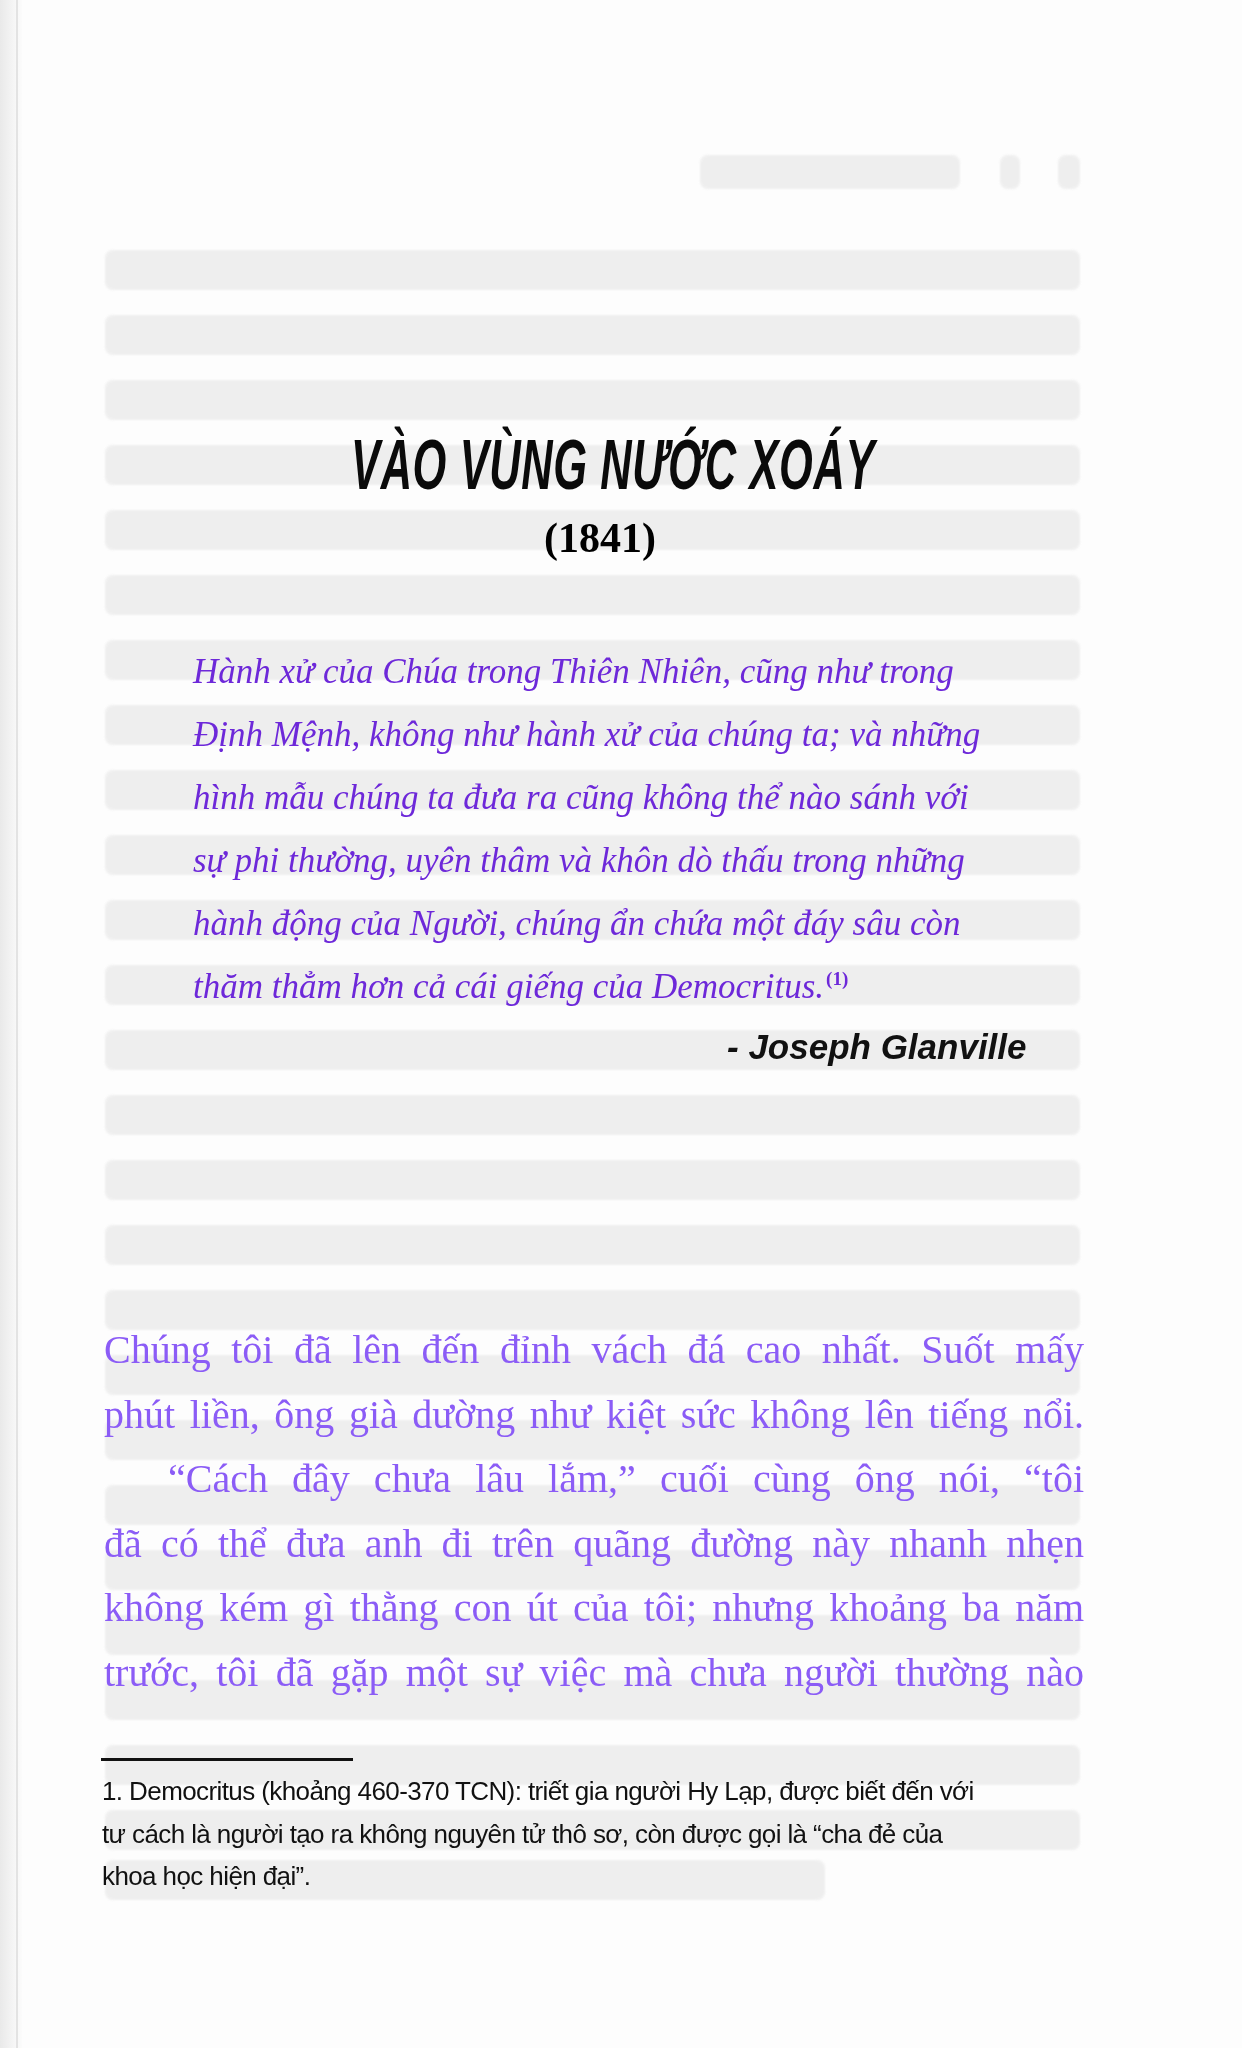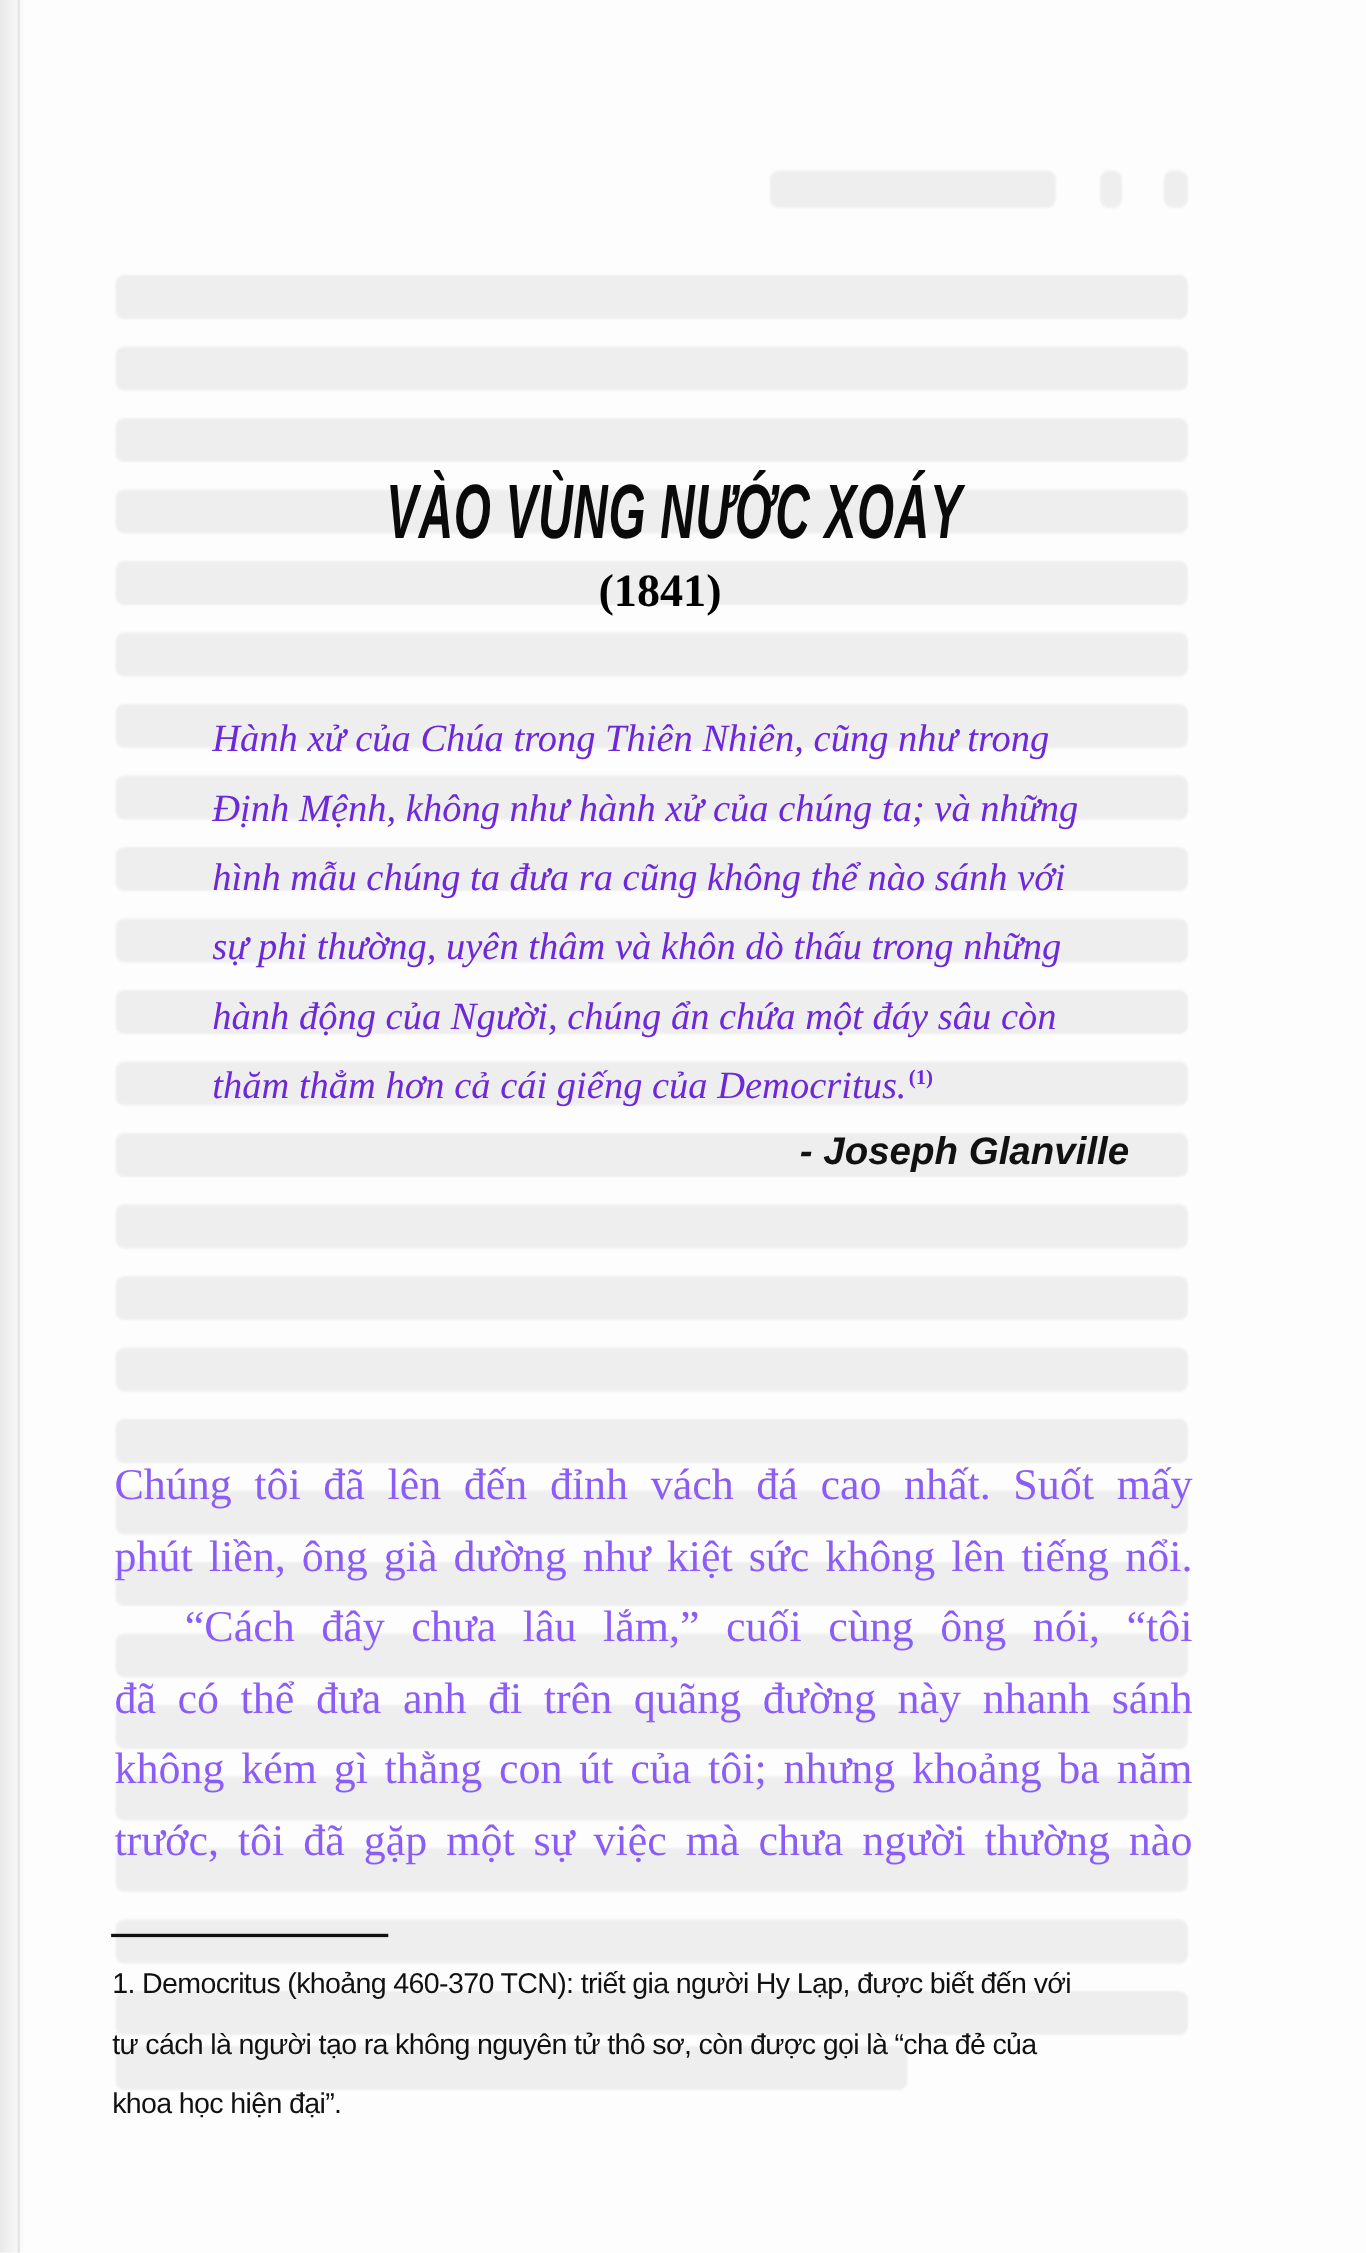--- a/index.html
+++ b/index.html
@@ -152,21 +152,20 @@
       margin: 0;
       font-family: "Liberation Sans", "DejaVu Sans", sans-serif;
       font-size: 26px;
       line-height: 42.5px;
       color: #111;
       letter-spacing: -0.6px;
     }
     .footnote-line {
       display: block;
       white-space: nowrap;
-      margin-top: 12px;
     }
   </style>
 </head>
 <body>
 
 <div class="page-edge"></div>
 
 <div class="ghost-layer">
   <div class="ghost-bar" style="left:700px; top:155px; width:260px; height:34px;"></div>
   <div class="ghost-bar" style="left:1000px; top:155px; width:20px; height:34px;"></div>
@@ -212,21 +211,21 @@
     <span class="epigraph-line">hành động của Người, chúng ẩn chứa một đáy sâu còn</span>
     <span class="epigraph-line"><span>thăm thẳm hơn cả cái giếng của Democritus.</span><sup class="footnote-ref">(1)</sup></span>
   </blockquote>
 
   <p class="attribution">- Joseph Glanville</p>
 
   <div class="body-text">
     <span class="body-line">Chúng tôi đã lên đến đỉnh vách đá cao nhất. Suốt mấy</span>
     <span class="body-line">phút liền, ông già dường như kiệt sức không lên tiếng nổi.</span>
     <span class="body-line indent">“Cách đây chưa lâu lắm,” cuối cùng ông nói, “tôi</span>
-    <span class="body-line">đã có thể đưa anh đi trên quãng đường này nhanh sánh</span>
+    <span class="body-line">đã có thể đưa anh đi trên quãng đường này nhanh nhẹn</span>
     <span class="body-line">không kém gì thằng con út của tôi; nhưng khoảng ba năm</span>
     <span class="body-line">trước, tôi đã gặp một sự việc mà chưa người thường nào</span>
   </div>
 
   <div class="footnote-rule"></div>
 
   <div class="footnotes">
     <span class="footnote-line">1. Democritus (khoảng 460-370 TCN): triết gia người Hy Lạp, được biết đến với</span>
     <span class="footnote-line">tư cách là người tạo ra không nguyên tử thô sơ, còn được gọi là “cha đẻ của</span>
     <span class="footnote-line">khoa học hiện đại”.</span>

